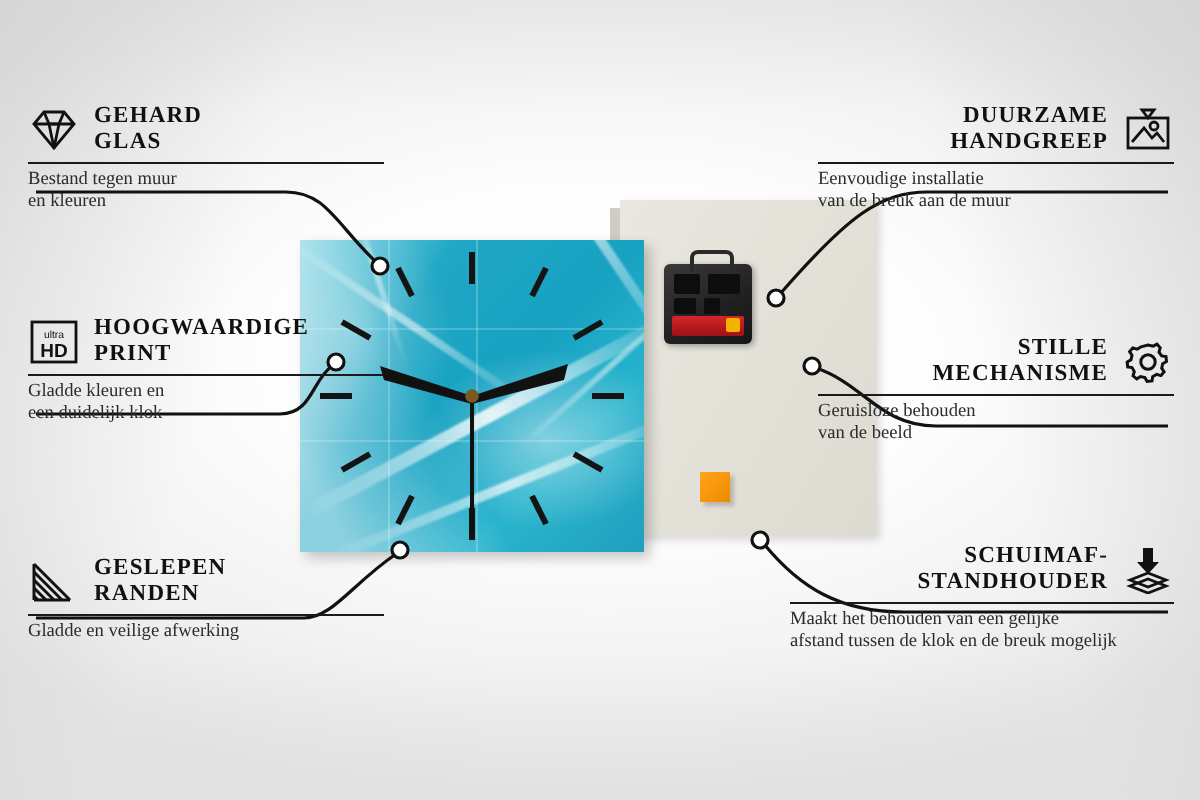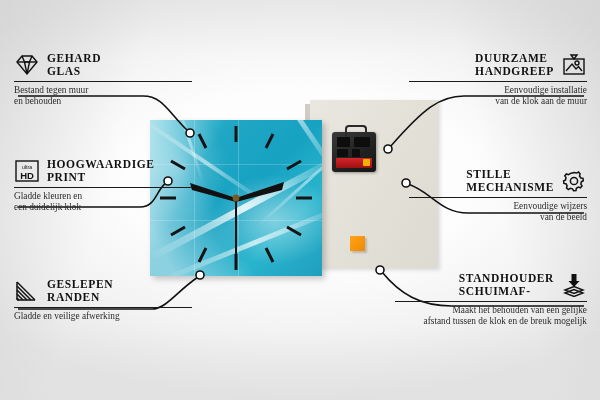--- a/index.html
+++ b/index.html
@@ -25,27 +25,27 @@
   
   .feature{position:absolute;}
   .feature .head{display:flex;align-items:center;gap:7px;}
   .feature.right .head{flex-direction:row-reverse;}
   .ftitle{
     font-family:"Liberation Serif", serif;
     font-weight:bold;font-size:11.5px;line-height:13px;
     letter-spacing:.6px;color:#111;text-transform:uppercase;
   }
   .feature.left .ftitle{text-align:left;font-family:Liberation Serif, serif;}
-  .feature.right .ftitle{text-align:left;}
+  .feature.right .ftitle{text-align:right;}
   .rule{height:0;border-top:1.6px solid #1a1a1a;margin-top:3px;}
   .fdesc{
     font-family:"Liberation Serif", serif;
     font-size:9.3px;line-height:11.2px;color:#2b2b2b;margin-top:3px;
   }
-  .feature.right .fdesc{text-align:right;}
+  .feature.right .fdesc{text-align:left;}
   .ficon{width:26px;height:24px;flex:0 0 26px;display:block;}
   .ficon svg{display:block;width:26px;height:24px;}
 
   
   #f-gehard   {left:14px; top:52px;  width:178px;}
   #f-print    {left:14px; top:158px; width:178px;}
   #f-randen   {left:14px; top:278px; width:178px;}
   #f-handgreep{left:409px;top:52px;  width:178px;}
   #f-stille   {left:409px;top:168px; width:178px;}
   #f-schuim   {left:395px;top:272px; width:192px;}
@@ -226,21 +226,21 @@
           </svg>
       </span>
       <div class="ftitle">
         <div>GEHARD</div>
         <div>GLAS</div>
       </div>
     </div>
     <div class="rule"></div>
     <div class="fdesc">
       <div>Bestand tegen muur</div>
-      <div>en behouden</div>
+      <div>en kleuren</div>
     </div>
   </div>
 
   <div class="feature left" id="f-print">
     <div class="head">
       <span class="ficon">
         <svg viewBox="0 0 26 24">
           <rect x="2" y="2" width="22" height="20" fill="none" stroke="#111" stroke-width="1.4"></rect>
           <text x="13" y="10" font-family="Liberation Sans, sans-serif" font-size="5.2" text-anchor="middle" fill="#111">ultra</text>
           <text x="13" y="19.5" font-family="Liberation Sans, sans-serif" font-size="9.5" font-weight="bold" text-anchor="middle" fill="#111">HD</text>
@@ -297,60 +297,60 @@
           </svg>
       </span>
       <div class="ftitle">
         <div>DUURZAME</div>
         <div>HANDGREEP</div>
       </div>
     </div>
     <div class="rule"></div>
     <div class="fdesc">
       <div>Eenvoudige installatie</div>
-      <div>van de klok aan de muur</div>
+      <div>van de breuk aan de muur</div>
     </div>
   </div>
 
   <div class="feature right" id="f-stille">
     <div class="head">
       <span class="ficon">
         <svg viewBox="0 0 26 24">
             <g fill="none" stroke="#111" stroke-width="1.5">
           <path d="M13 3.5 l2.6 .55 1.9-1.0 1.6 1.9 -.6 2.1 1.35 1.9 2.15 .35 .25 2.45 -1.9 1.1 -.5 2.25 1.2 1.8 -1.6 1.9 -2.1 -.65 -2.0 1.15 -.35 2.15 -2.45 .25 -1.1 -1.9 -2.25 -.5 -1.8 1.2 -1.9 -1.6 .65 -2.1 -1.15 -2.0 -2.15 -.35 -.25-2.45 1.9-1.1 .5-2.25 -1.2-1.8 1.6-1.9 2.1 .65 2.0-1.15 Z"></path>
           <circle cx="13" cy="12" r="3.6"></circle>
         </g>
           </svg>
       </span>
       <div class="ftitle">
         <div>STILLE</div>
         <div>MECHANISME</div>
       </div>
     </div>
     <div class="rule"></div>
     <div class="fdesc">
-      <div>Eenvoudige wijzers</div>
+      <div>Geruisloze behouden</div>
       <div>van de beeld</div>
     </div>
   </div>
 
   <div class="feature right" id="f-schuim">
     <div class="head">
       <span class="ficon">
         <svg viewBox="0 0 26 24">
             <g fill="none" stroke="#111" stroke-width="1.4">
           <path d="M10.5 1 h5 v7 h3 L13 14 L7.5 8 h3 Z" fill="#111" stroke="none"></path>
           <path d="M4 17 L13 13.5 L22 17 L13 20.5 Z"></path>
           <path d="M4 20 L13 16.5 L22 20 L13 23.5 Z"></path>
         </g>
           </svg>
       </span>
       <div class="ftitle">
+        <div>SCHUIMAF-</div>
         <div>STANDHOUDER</div>
-        <div>SCHUIMAF-</div>
       </div>
     </div>
     <div class="rule"></div>
     <div class="fdesc">
       <div>Maakt het behouden van een gelijke</div>
       <div>afstand tussen de klok en de breuk mogelijk</div>
     </div>
   </div>
 
 </div>

